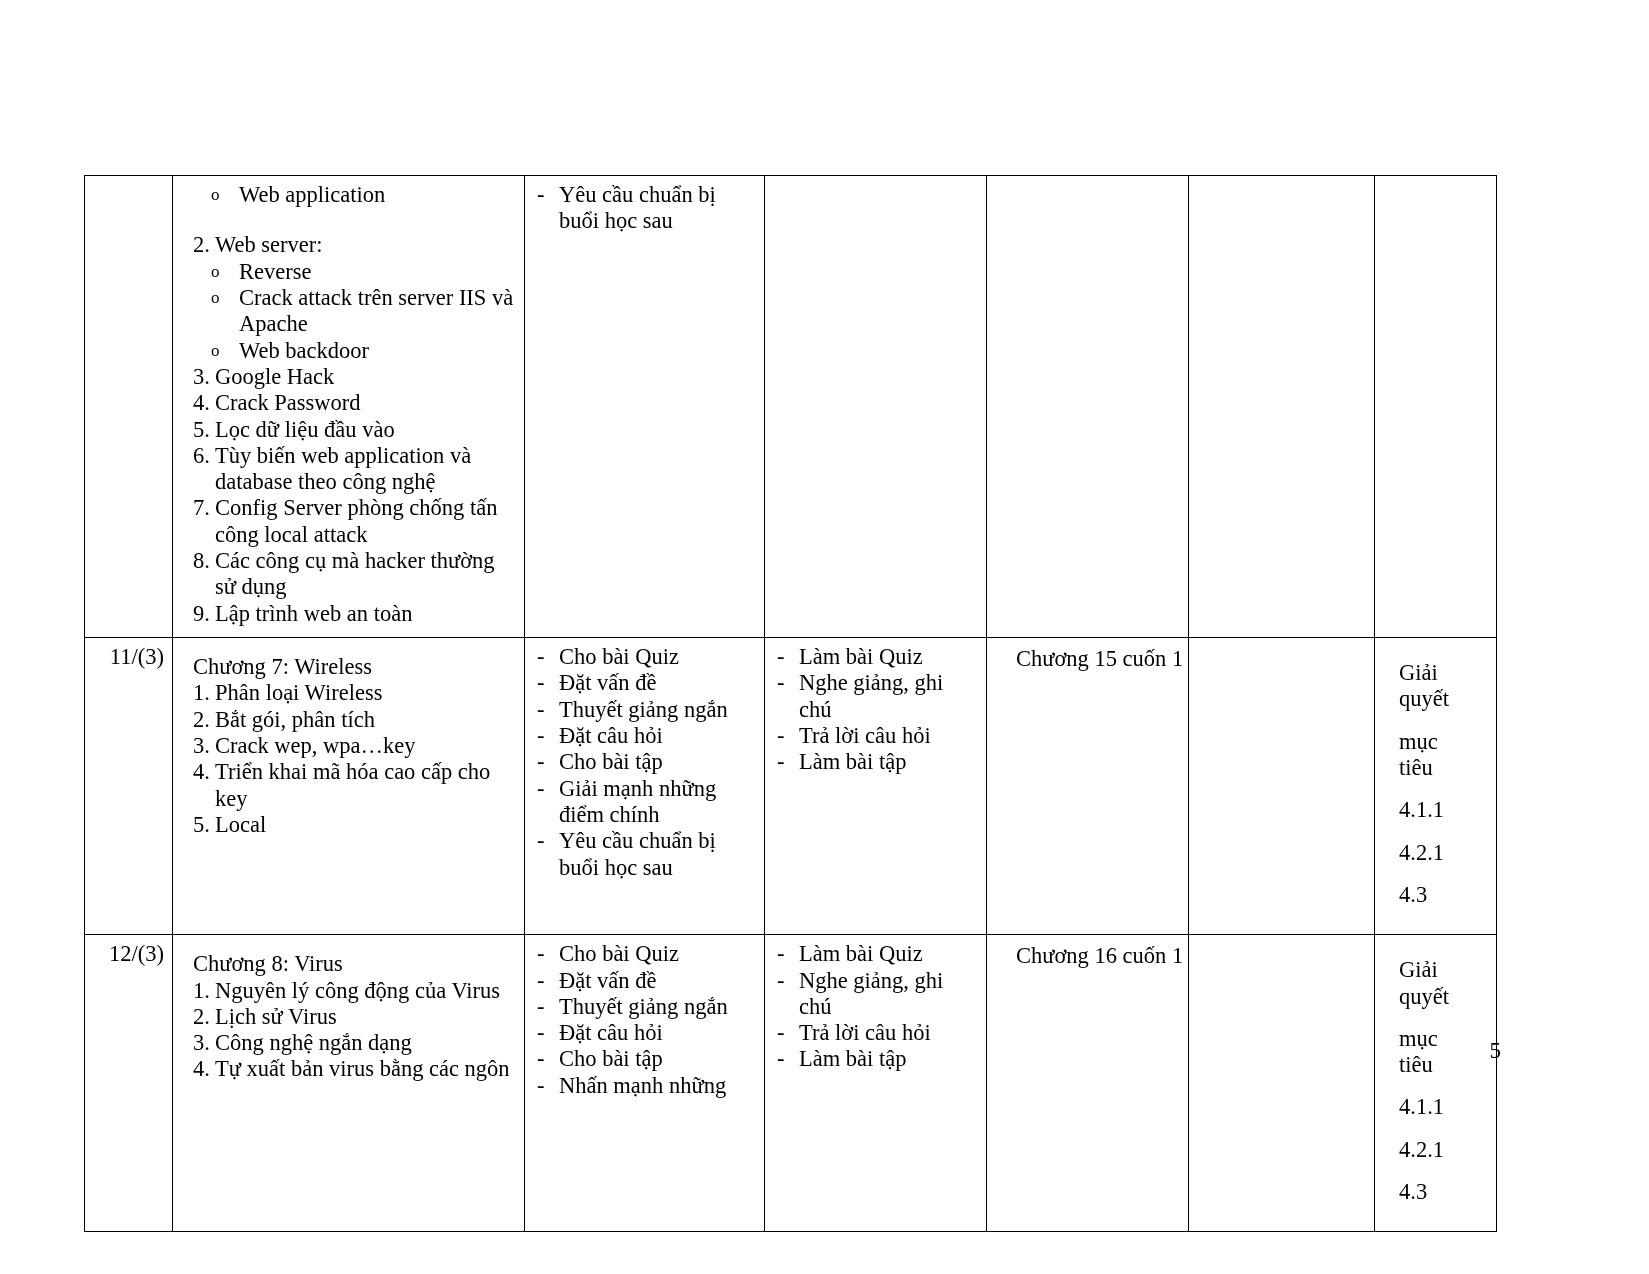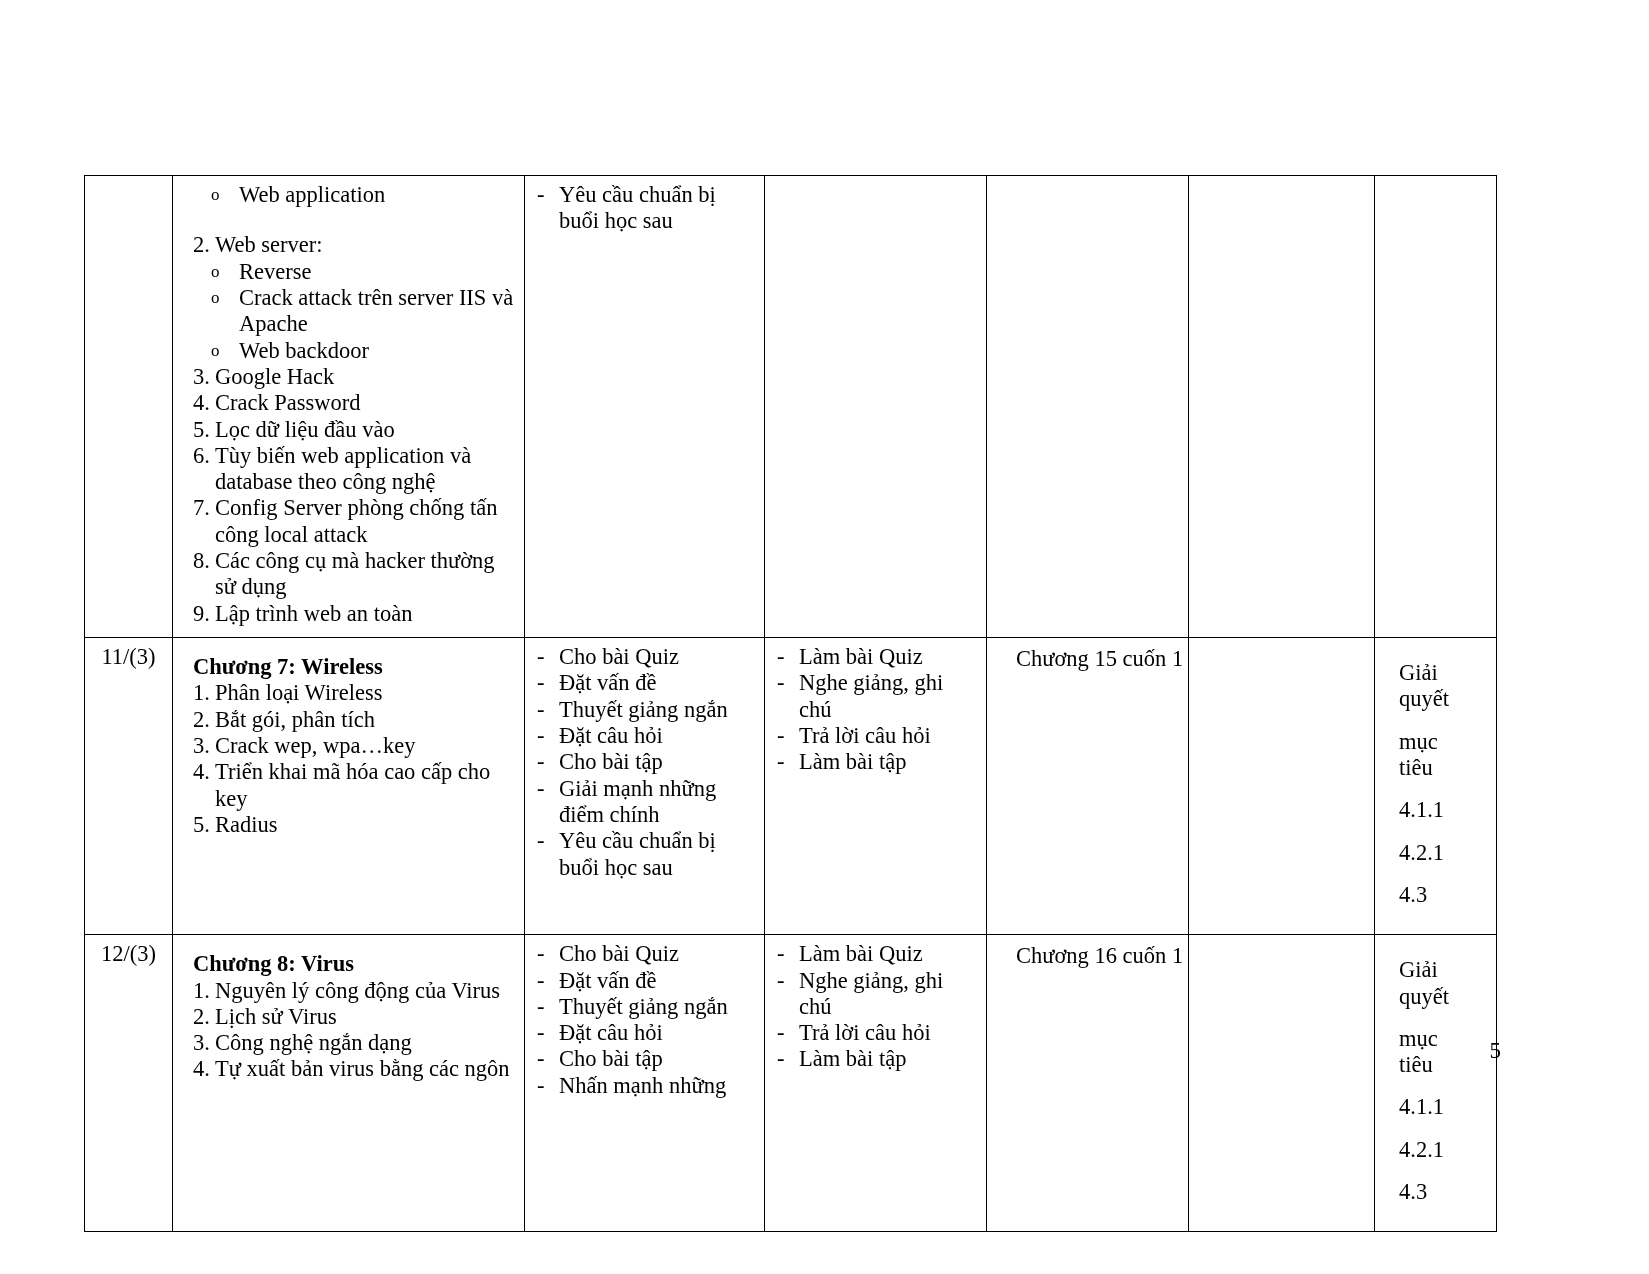--- a/index.html
+++ b/index.html
@@ -45,26 +45,26 @@
   col.c-week   { width: 88px; }
   col.c-content{ width: 352px; }
   col.c-teach  { width: 240px; }
   col.c-learn  { width: 222px; }
   col.c-ref    { width: 202px; }
   col.c-extra  { width: 186px; }
   col.c-goal   { width: 122px; }
 
   .week-label {
     font-size: 22.5px;
-    text-align: center;
+    text-align: right;
     padding-left: 6px;
     white-space: nowrap;
   }
   .chapter-title {
-    font-weight: bold;
+    font-weight: normal;
     margin: 10px 0 0 0;
     padding-left: 12px;
     font-size: 22.5px;
   }
   ol.num-list {
     list-style: none;
     margin: 0;
     padding: 0;
   }
   ol.num-list > li {
@@ -245,21 +245,21 @@
               <li>
                 <span class="mark">3.</span>
                 <span>Crack wep, wpa…key</span>
               </li>
               <li>
                 <span class="mark">4.</span>
                 <span>Triển khai mã hóa cao cấp cho key</span>
               </li>
               <li>
                 <span class="mark">5.</span>
-                <span>Radius</span>
+                <span>Local</span>
               </li>
             </ol>
           </td>
 
           <td>
             <ul class="dash-list">
               <li><span class="dash">-</span><span>Cho bài Quiz</span></li>
               <li><span class="dash">-</span><span>Đặt vấn đề</span></li>
               <li><span class="dash">-</span><span>Thuyết giảng ngắn</span></li>
               <li><span class="dash">-</span><span>Đặt câu hỏi</span></li>

